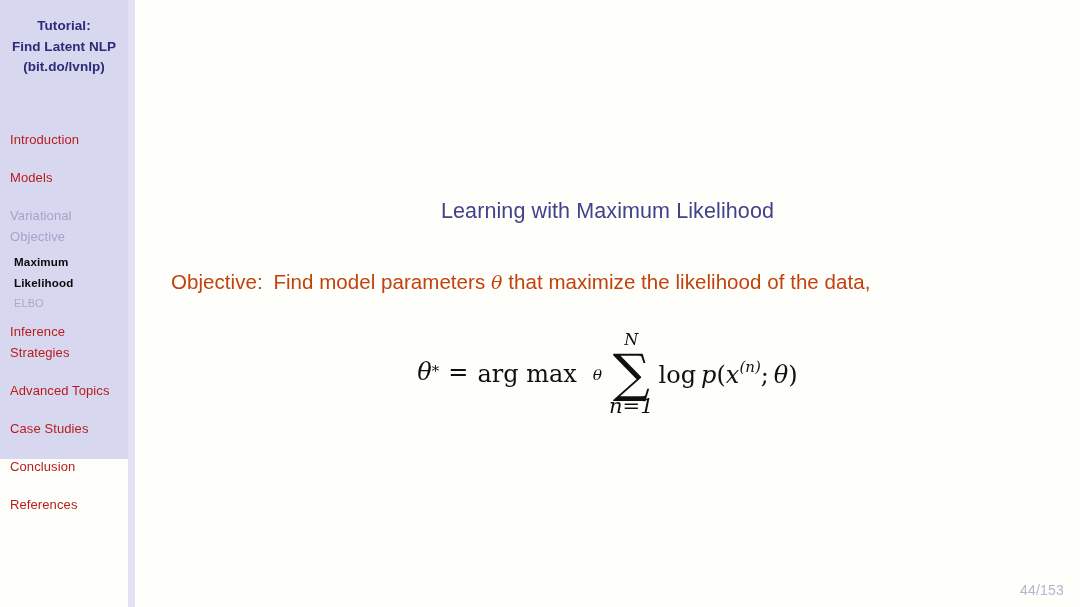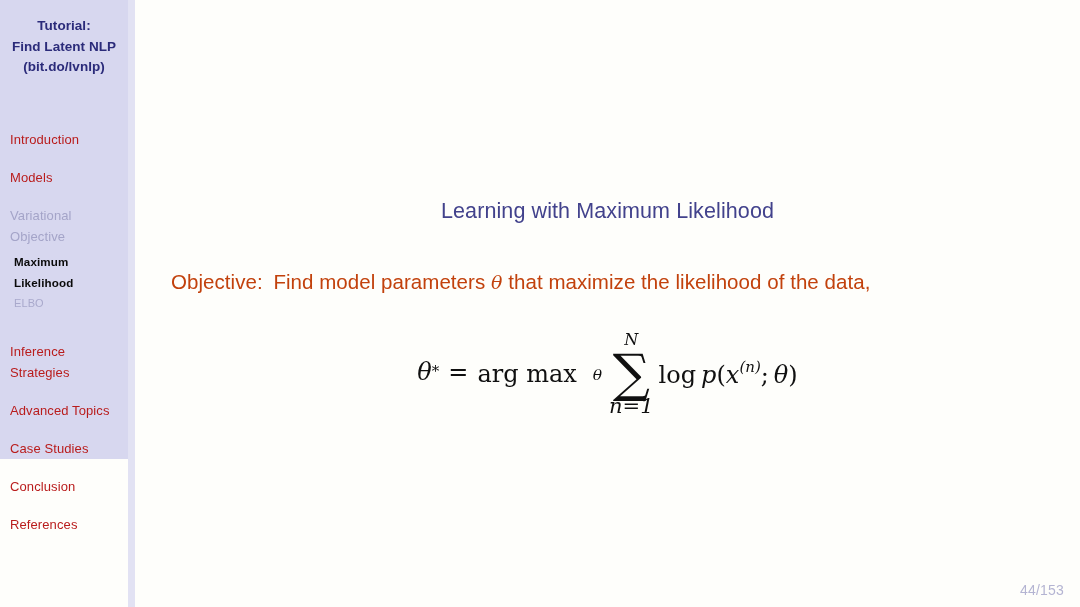--- a/index.html
+++ b/index.html
@@ -79,21 +79,21 @@
     line-height: 21px;
     color: #a9a9cc;
     letter-spacing: 0.1px;
   }
   .toc-sub.active {
     color: #0a0a0a;
     font-weight: bold;
     font-size: 11.6px;
     letter-spacing: 0.15px;
   }
-  .subsections { margin-top: -13px; margin-bottom: 27px; }
+  .subsections { margin-top: -13px; margin-bottom: 7px; }
 
   
   #content {
     position: absolute;
     left: 135px;
     top: 0;
     right: 0;
     bottom: 0;
     margin-top: 27px;
   }

